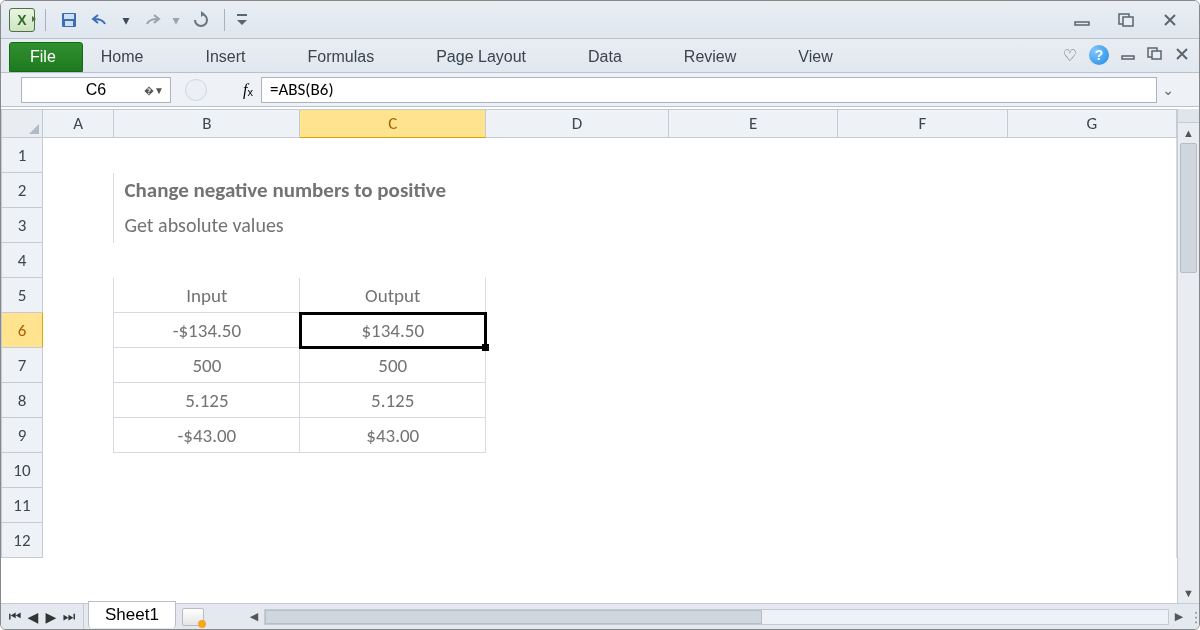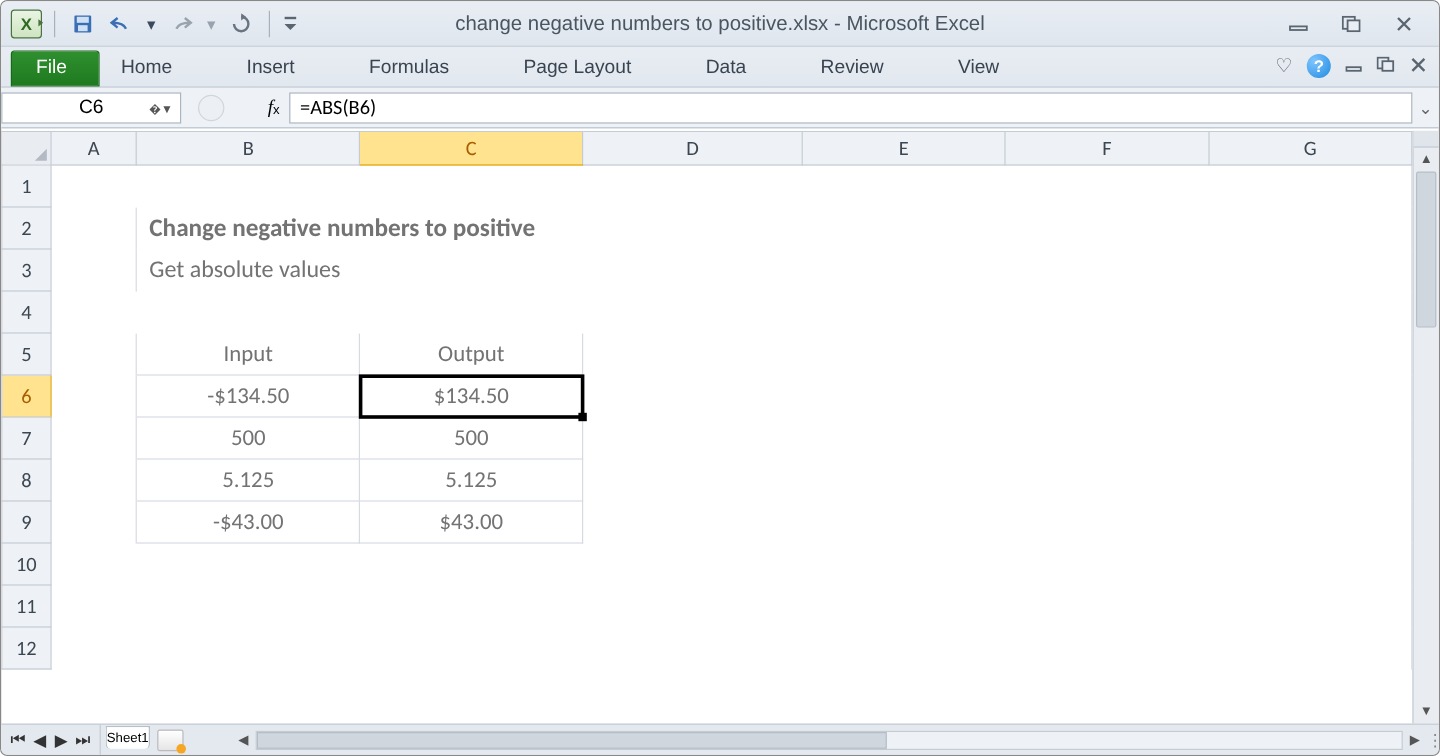--- a/index.html
+++ b/index.html
@@ -79,21 +79,21 @@
     background: radial-gradient(circle at 30% 30%, #7fc5ff,#1f8ae0);
     color:#fff; display:flex;align-items:center;justify-content:center;
     font-weight:bold;font-size:14px;
   }
   
   .fx-row {
     height: 34px;
     border-bottom: 1px solid #b8c2cd;
     display:flex; align-items:center;
     background:#eef2f6;
-    padding: 3px 0;
+    padding: 3px 20px;
   }
   .namebox {
     width: 150px; height:26px;
     background:#fff; border:1px solid #a9b4c0;
     display:flex; align-items:center; justify-content:center;
     font-size:16px; position:relative;
   }
   .namebox .dd { position:absolute; right:6px; color:#555; font-size:10px;}
   .fx-gap { width: 50px; display:flex; align-items:center; justify-content:center;}
   .fx-cancel { width:22px;height:22px;border-radius:50%;background:#eceff3;border:1px solid #cfd6dd;}
@@ -163,22 +163,22 @@
   
   .sheetbar {
     position:absolute; left:0; right:0; bottom:0; height:26px;
     background:#e4e9ef; border-top:1px solid #c4cbd3;
     display:flex; align-items:center; font-size:14px;
   }
   .nav-btns { display:flex; padding:0 6px; gap:2px; color:#333; border-right:1px solid #c4cbd3; height:100%; align-items:center;}
   .nav-btns span{ width:16px;text-align:center;}
   .sheet-tab {
     background:#fff; border:1px solid #b7bfc8; border-bottom:none;
-    padding:3px 0; margin-left:4px; border-radius:0 0 4px 4px;
-    transform: translateY(-2px); font-size:11px;
+    padding:3px 16px; margin-left:4px; border-radius:0 0 4px 4px;
+    transform: translateY(-2px); font-size:17px;
   }
   .newsheet { width:22px;height:18px; margin-left:6px; background:linear-gradient(#fff,#e5e5e5);border:1px solid #bbb;border-radius:2px;position:relative;}
   .newsheet::after{content:"";position:absolute;right:-3px;bottom:-3px;width:8px;height:8px;background:#f6a623;border-radius:50%;}
   .hscroll { flex:1; display:flex; align-items:center; margin-left:30px;}
   .hscroll .split{ width:10px;height:100%;border-left:1px solid #c4cbd3;border-right:1px solid #c4cbd3;background:#dfe5eb;}
   .hscroll .arrow{ width:20px;text-align:center;color:#555;font-size:11px;}
   .hscroll .track{ flex:1;height:16px;background:#eef2f6;border:1px solid #c4cbd3;position:relative;}
   .hscroll .thumb{ position:absolute;left:0;top:0;bottom:0;width:55%;background:#cfd6dd;border:1px solid #b5bec8;}
   .hscroll .grip{ width:10px;text-align:center;color:#888;}
 </style>
@@ -215,21 +215,20 @@
         </svg>
     </div>
     <div class="qat-sep"></div>
     <div class="qat-btn" style="width:14px">
       <svg width="10" height="14" viewBox="0 0 10 14">
           <rect x="0" y="1" width="10" height="2" fill="#5a6570"></rect>
           <path d="M0 7 L10 7 L5 12 Z" fill="#5a6570"></path>
         </svg>
     </div>
   </div>
-  <div class="title">change negative numbers to positive.xlsx  -  Microsoft Excel</div>
   <div class="win-controls">
     <div class="win-btn">
         <svg width="16" height="12">
           <rect x="1" y="8" width="14" height="3" fill="none" stroke="#5a6570" stroke-width="1.5"></rect>
         </svg>
       </div>
     <div class="win-btn">
         <svg width="16" height="14">
           <rect x="1" y="1" width="10" height="10" fill="none" stroke="#5a6570" stroke-width="1.5"></rect>
           <rect x="5" y="4" width="10" height="9" fill="#e9eef4" stroke="#5a6570" stroke-width="1.5"></rect>

